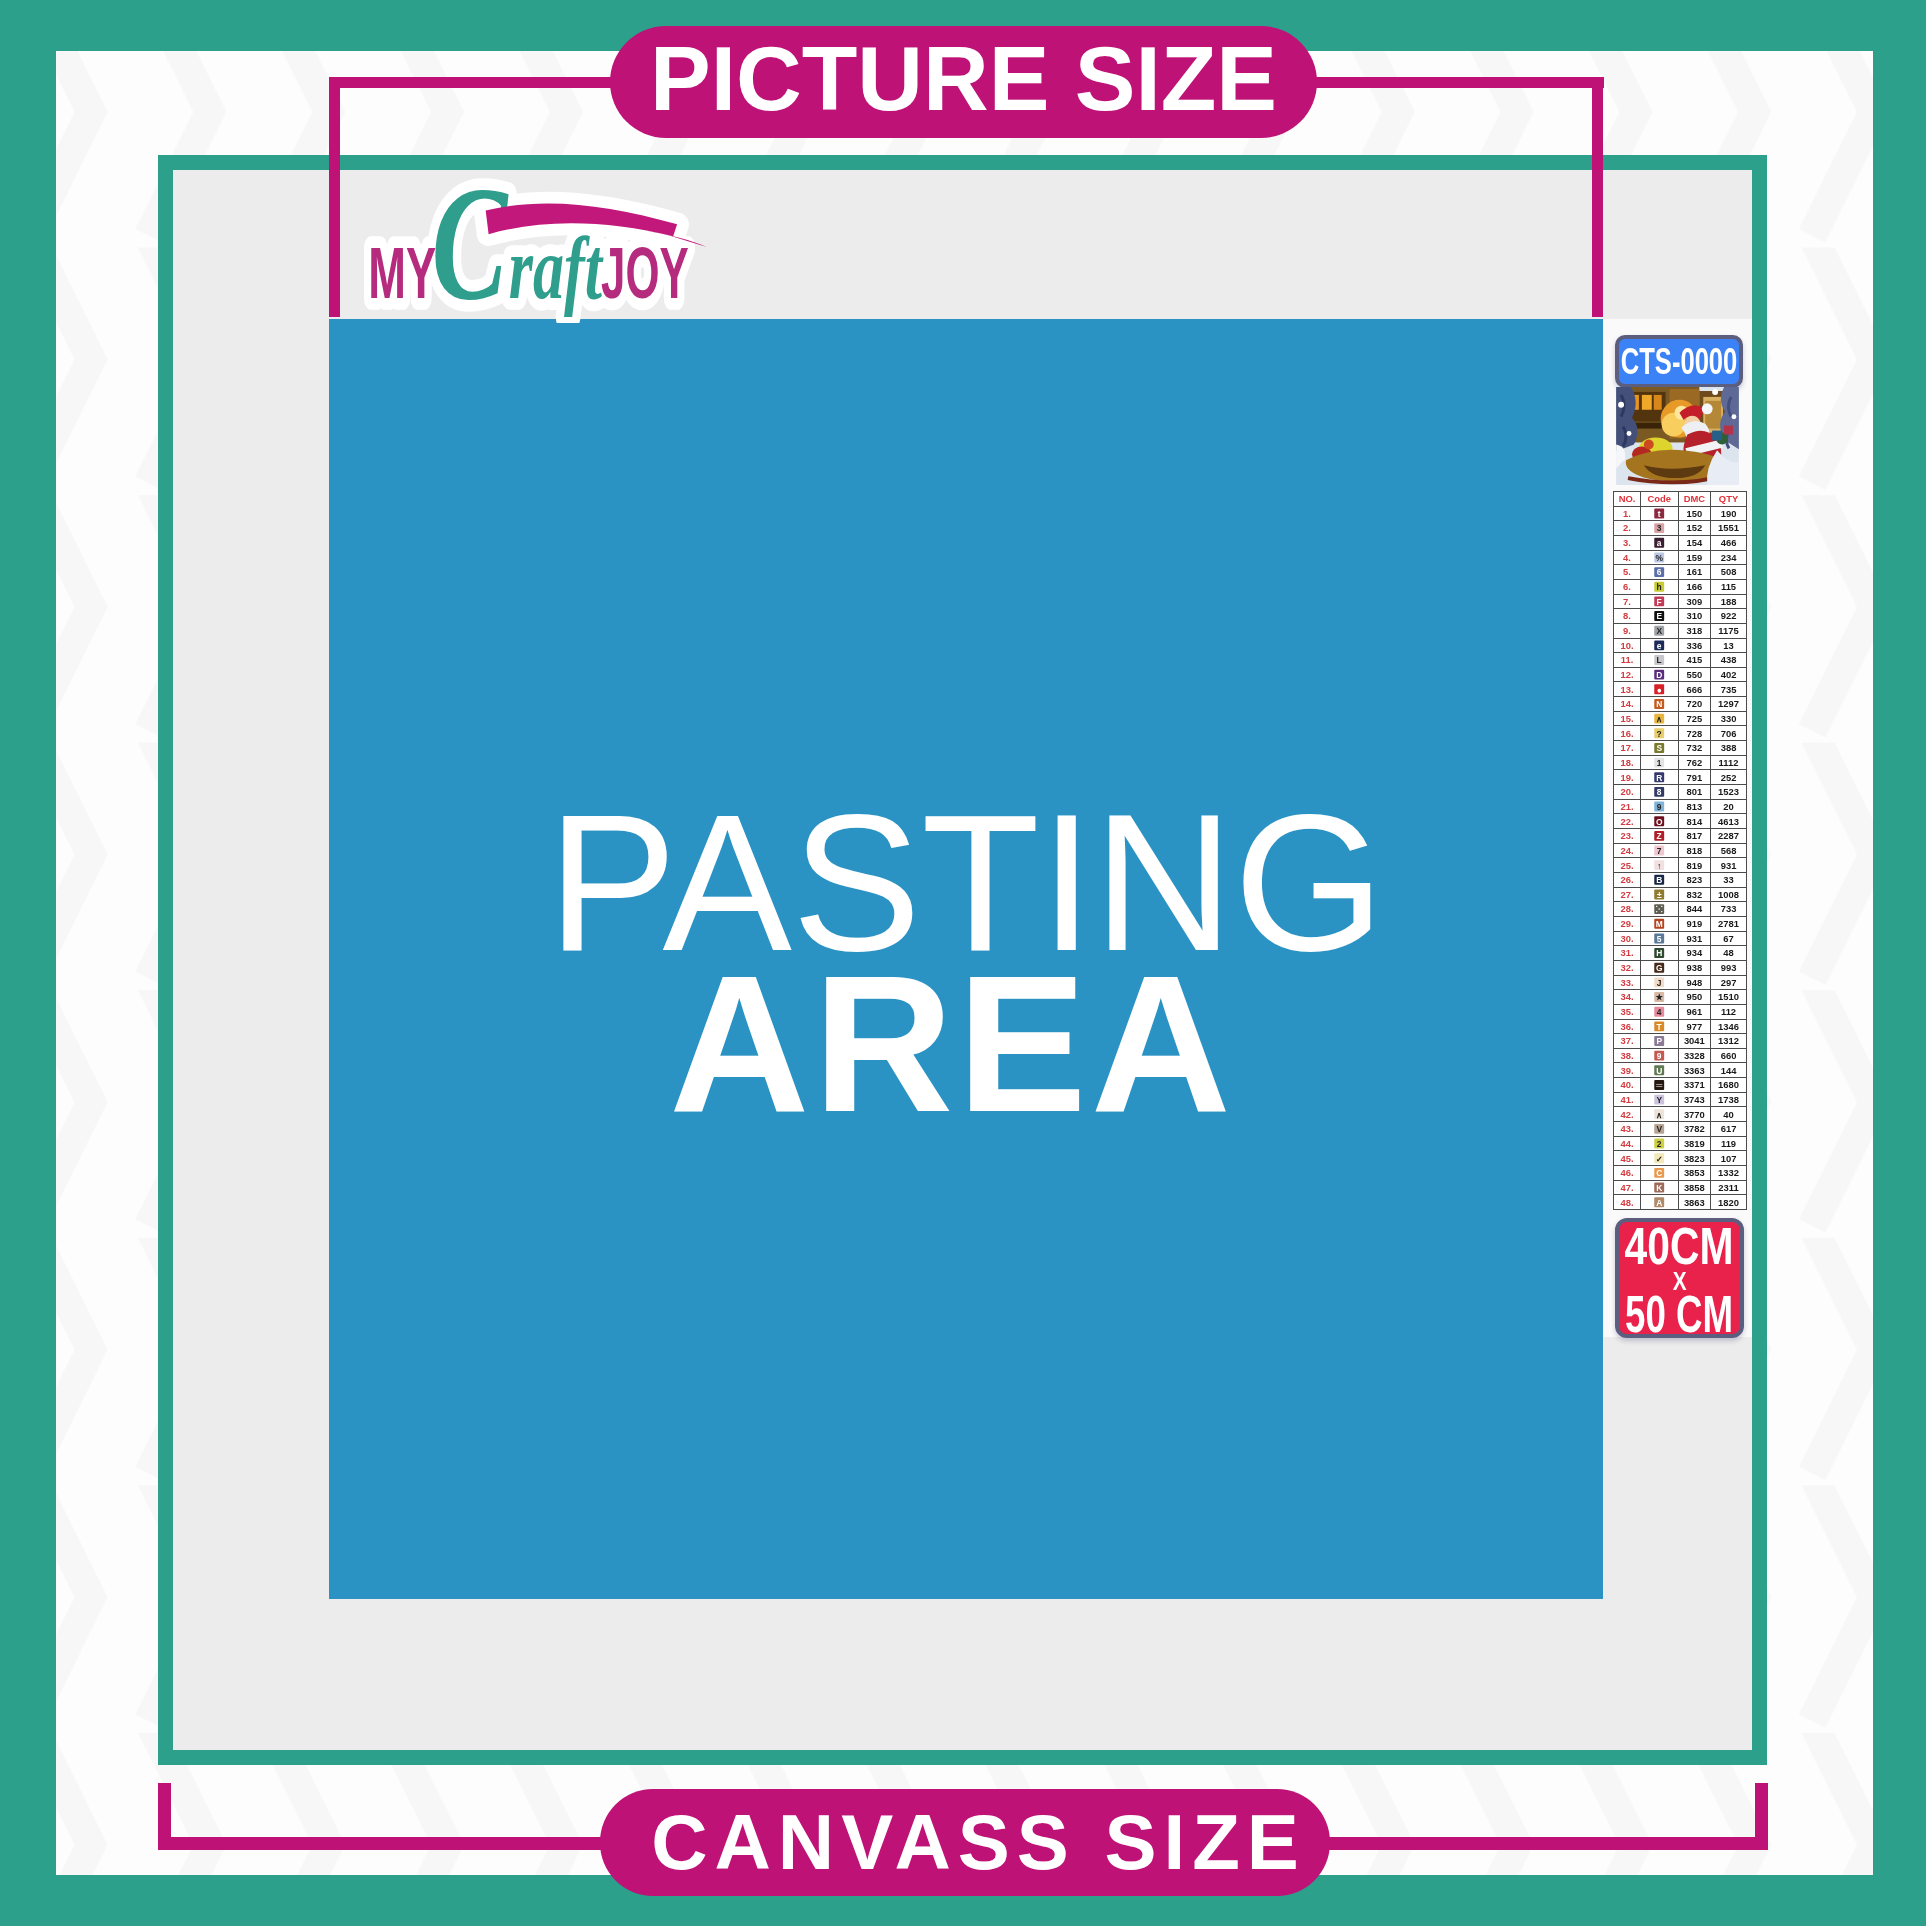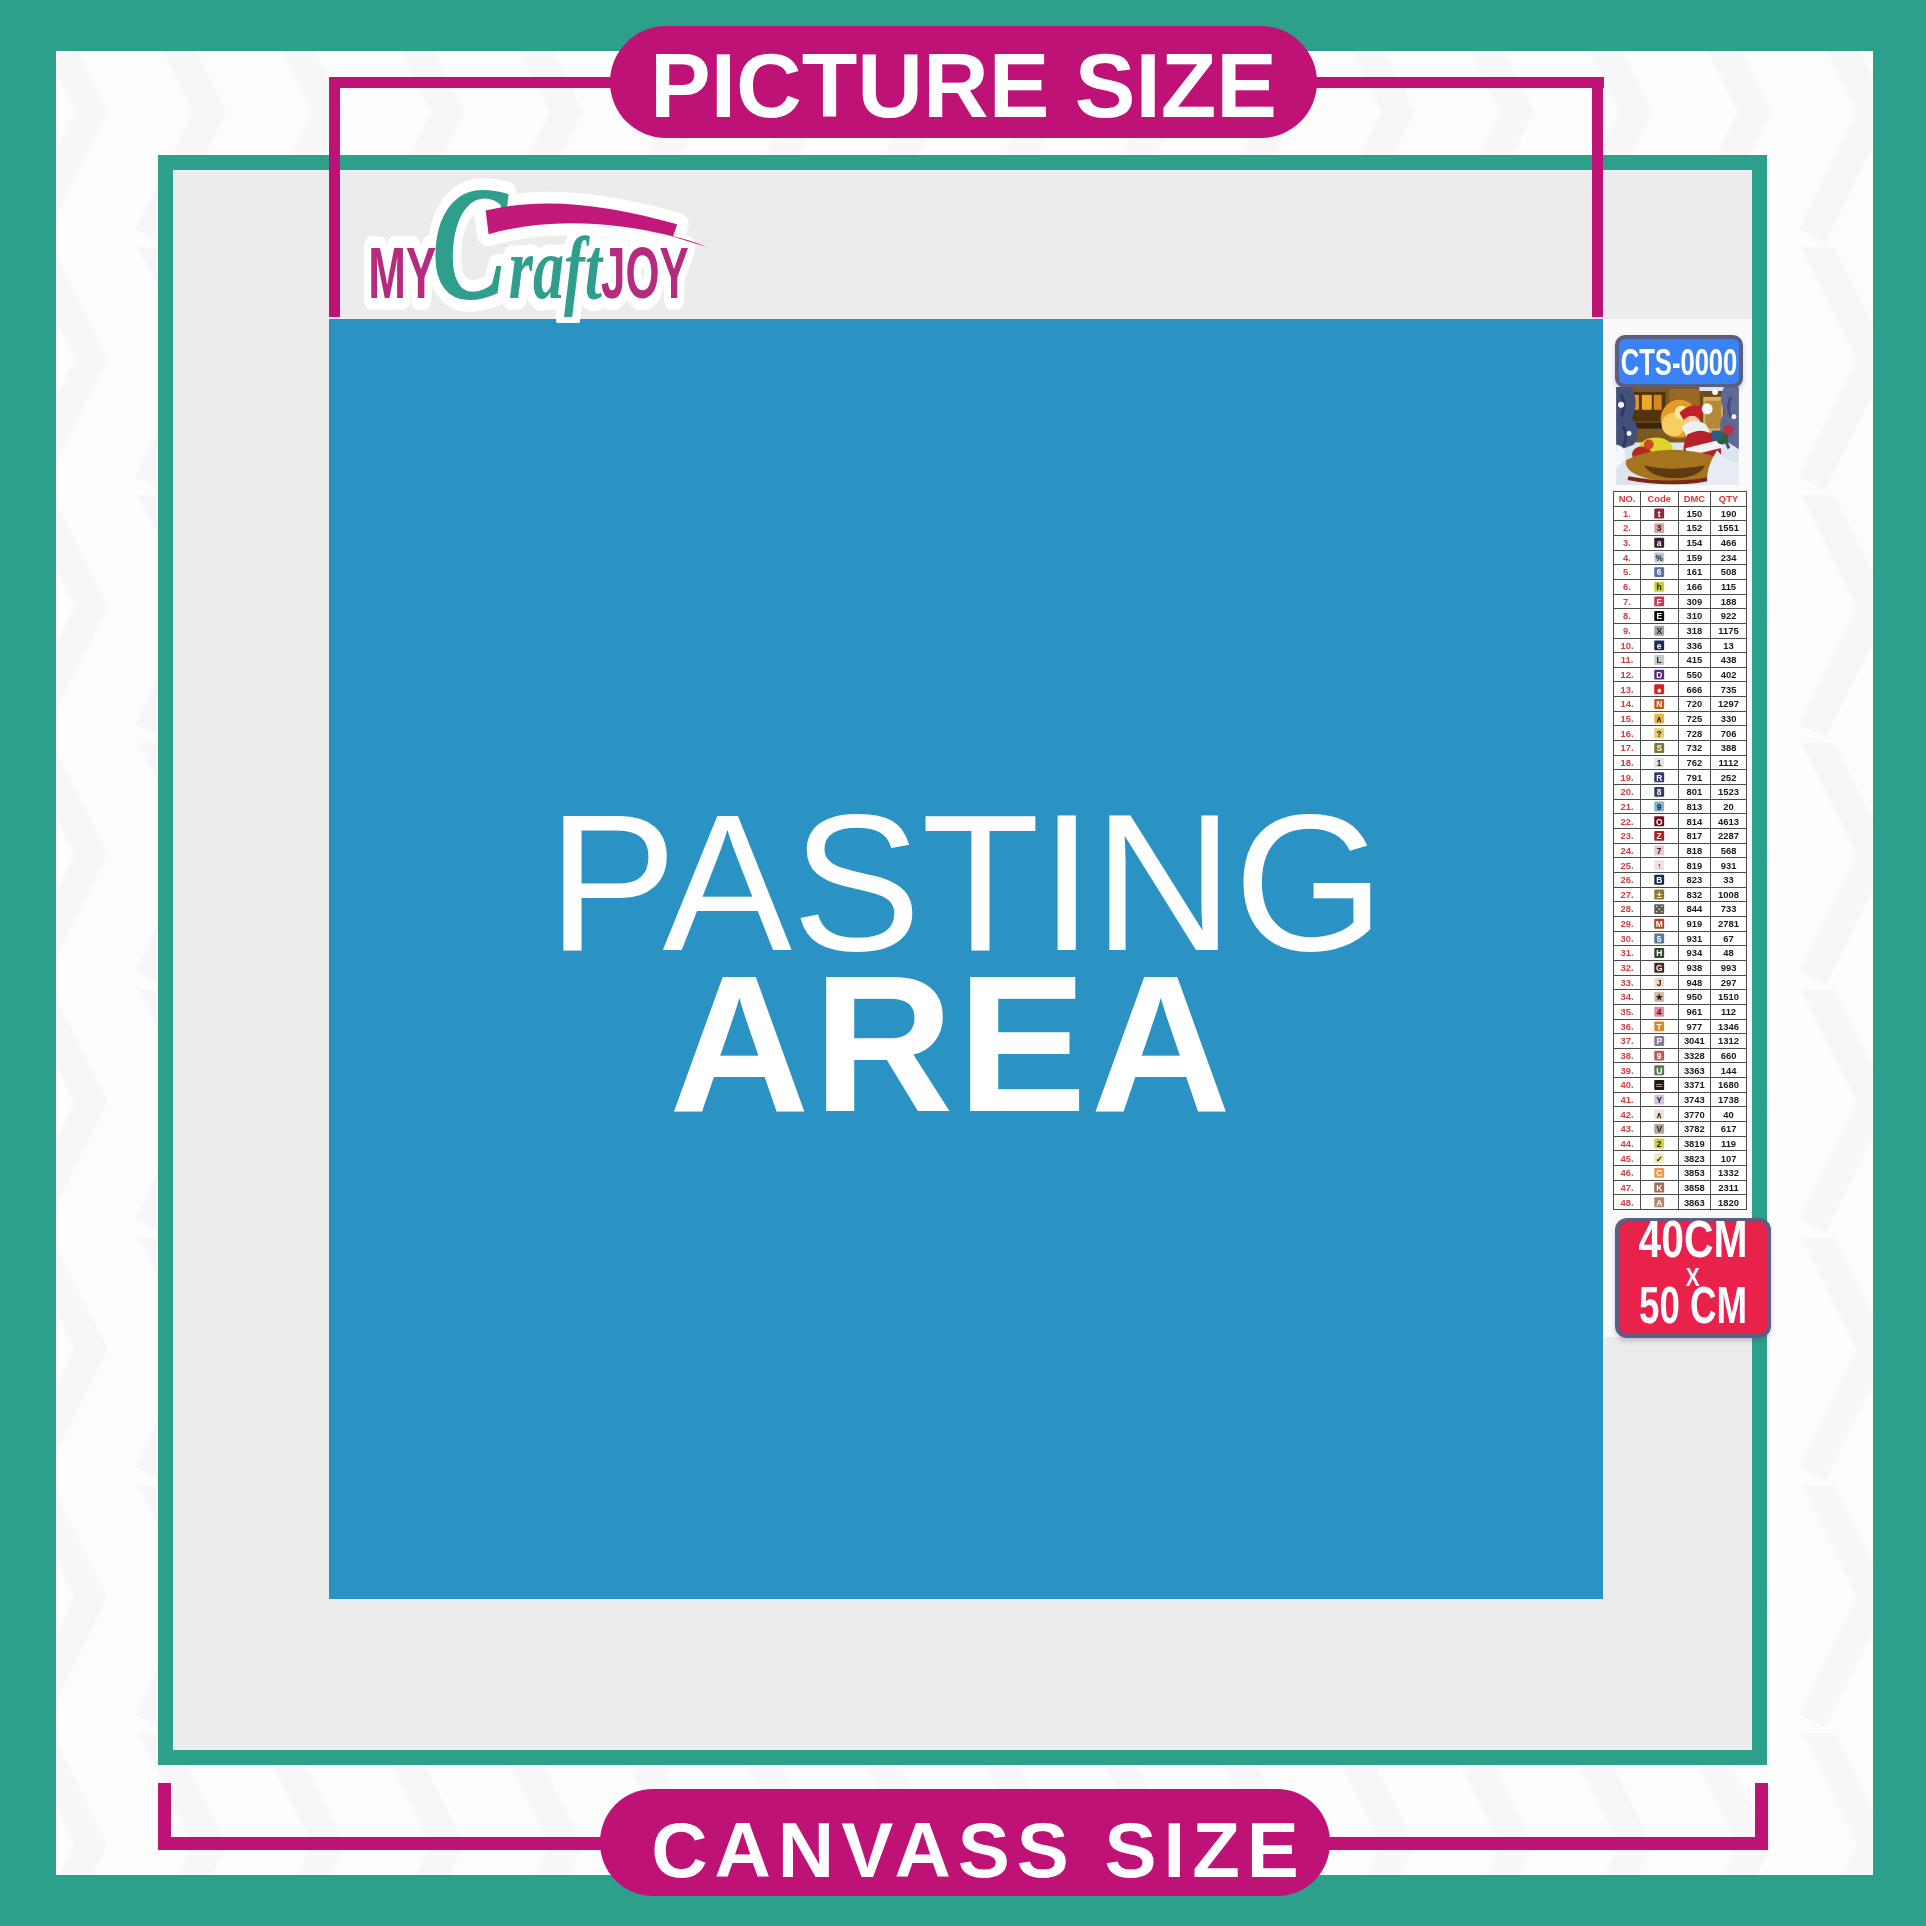--- a/index.html
+++ b/index.html
@@ -1,17 +1,17 @@
 <!DOCTYPE html>
 <html><head><meta charset="utf-8">
 <style>
 html,body{margin:0;padding:0;width:1927px;height:1927px;overflow:hidden;font-family:"Liberation Sans",sans-serif;}
 #page{position:relative;width:1927px;height:1927px;background:#fdfdfd;}
 .abs{position:absolute;}
-.cflex{display:flex;justify-content:center;align-items:flex-end;}
+.cflex{display:flex;justify-content:center;align-items:center;}
 </style></head>
 <body>
 <div id="page">
 
 <svg class="abs" style="left:0;top:0" width="1927" height="1927" xmlns="http://www.w3.org/2000/svg" viewBox="0 0 1946 1946">
 <defs>
         <pattern id="chev" width="120" height="250" patternUnits="userSpaceOnUse">
 <path d="M30,-12 L92,113 L30,238" fill="none" stroke="#f7f7f8" stroke-width="30"></path>
 </pattern>
       </defs>
@@ -373,21 +373,21 @@
         <text x="82" y="706.71" fill="#1a1a1a">3858</text>
         <text x="116.5" y="706.71" fill="#1a1a1a">2311</text>
 <text x="14" y="721.50" fill="#D13C42">48.</text>
         <rect x="41.5" y="713.10" width="10" height="10" rx="1" fill="#B08968"></rect>
         <text x="46.5" y="721.50" font-size="8.5" fill="#fff">A</text>
         <text x="82" y="721.50" fill="#1a1a1a">3863</text>
         <text x="116.5" y="721.50" fill="#1a1a1a">1820</text>
 </g>
     </svg>
 
-<div class="abs" style="left:1615px;top:1218px;width:156px;height:120px;background:#E8224B;border:4px solid #5C5E80;border-radius:12px;box-sizing:border-box;color:#fff;box-shadow:0 3px 5px rgba(60,60,120,0.25)">
+<div class="abs" style="left:1615px;top:1218px;width:129px;height:120px;background:#E8224B;border:4px solid #5C5E80;border-radius:12px;box-sizing:border-box;color:#fff;box-shadow:0 3px 5px rgba(60,60,120,0.25)">
 <div class="cflex" style="height:46px;margin-top:1px">
         <span style="font-weight:bold;font-size:51px;white-space:nowrap;transform:scaleX(0.80)">40CM</span>
       </div>
 <div class="cflex" style="height:24px">
         <span style="font-weight:bold;font-size:26px;white-space:nowrap;transform:scaleX(0.80)">X</span>
       </div>
 <div class="cflex" style="height:42px">
         <span style="font-weight:bold;font-size:51px;white-space:nowrap;transform:scaleX(0.72)">50 CM</span>
       </div>
 </div>

